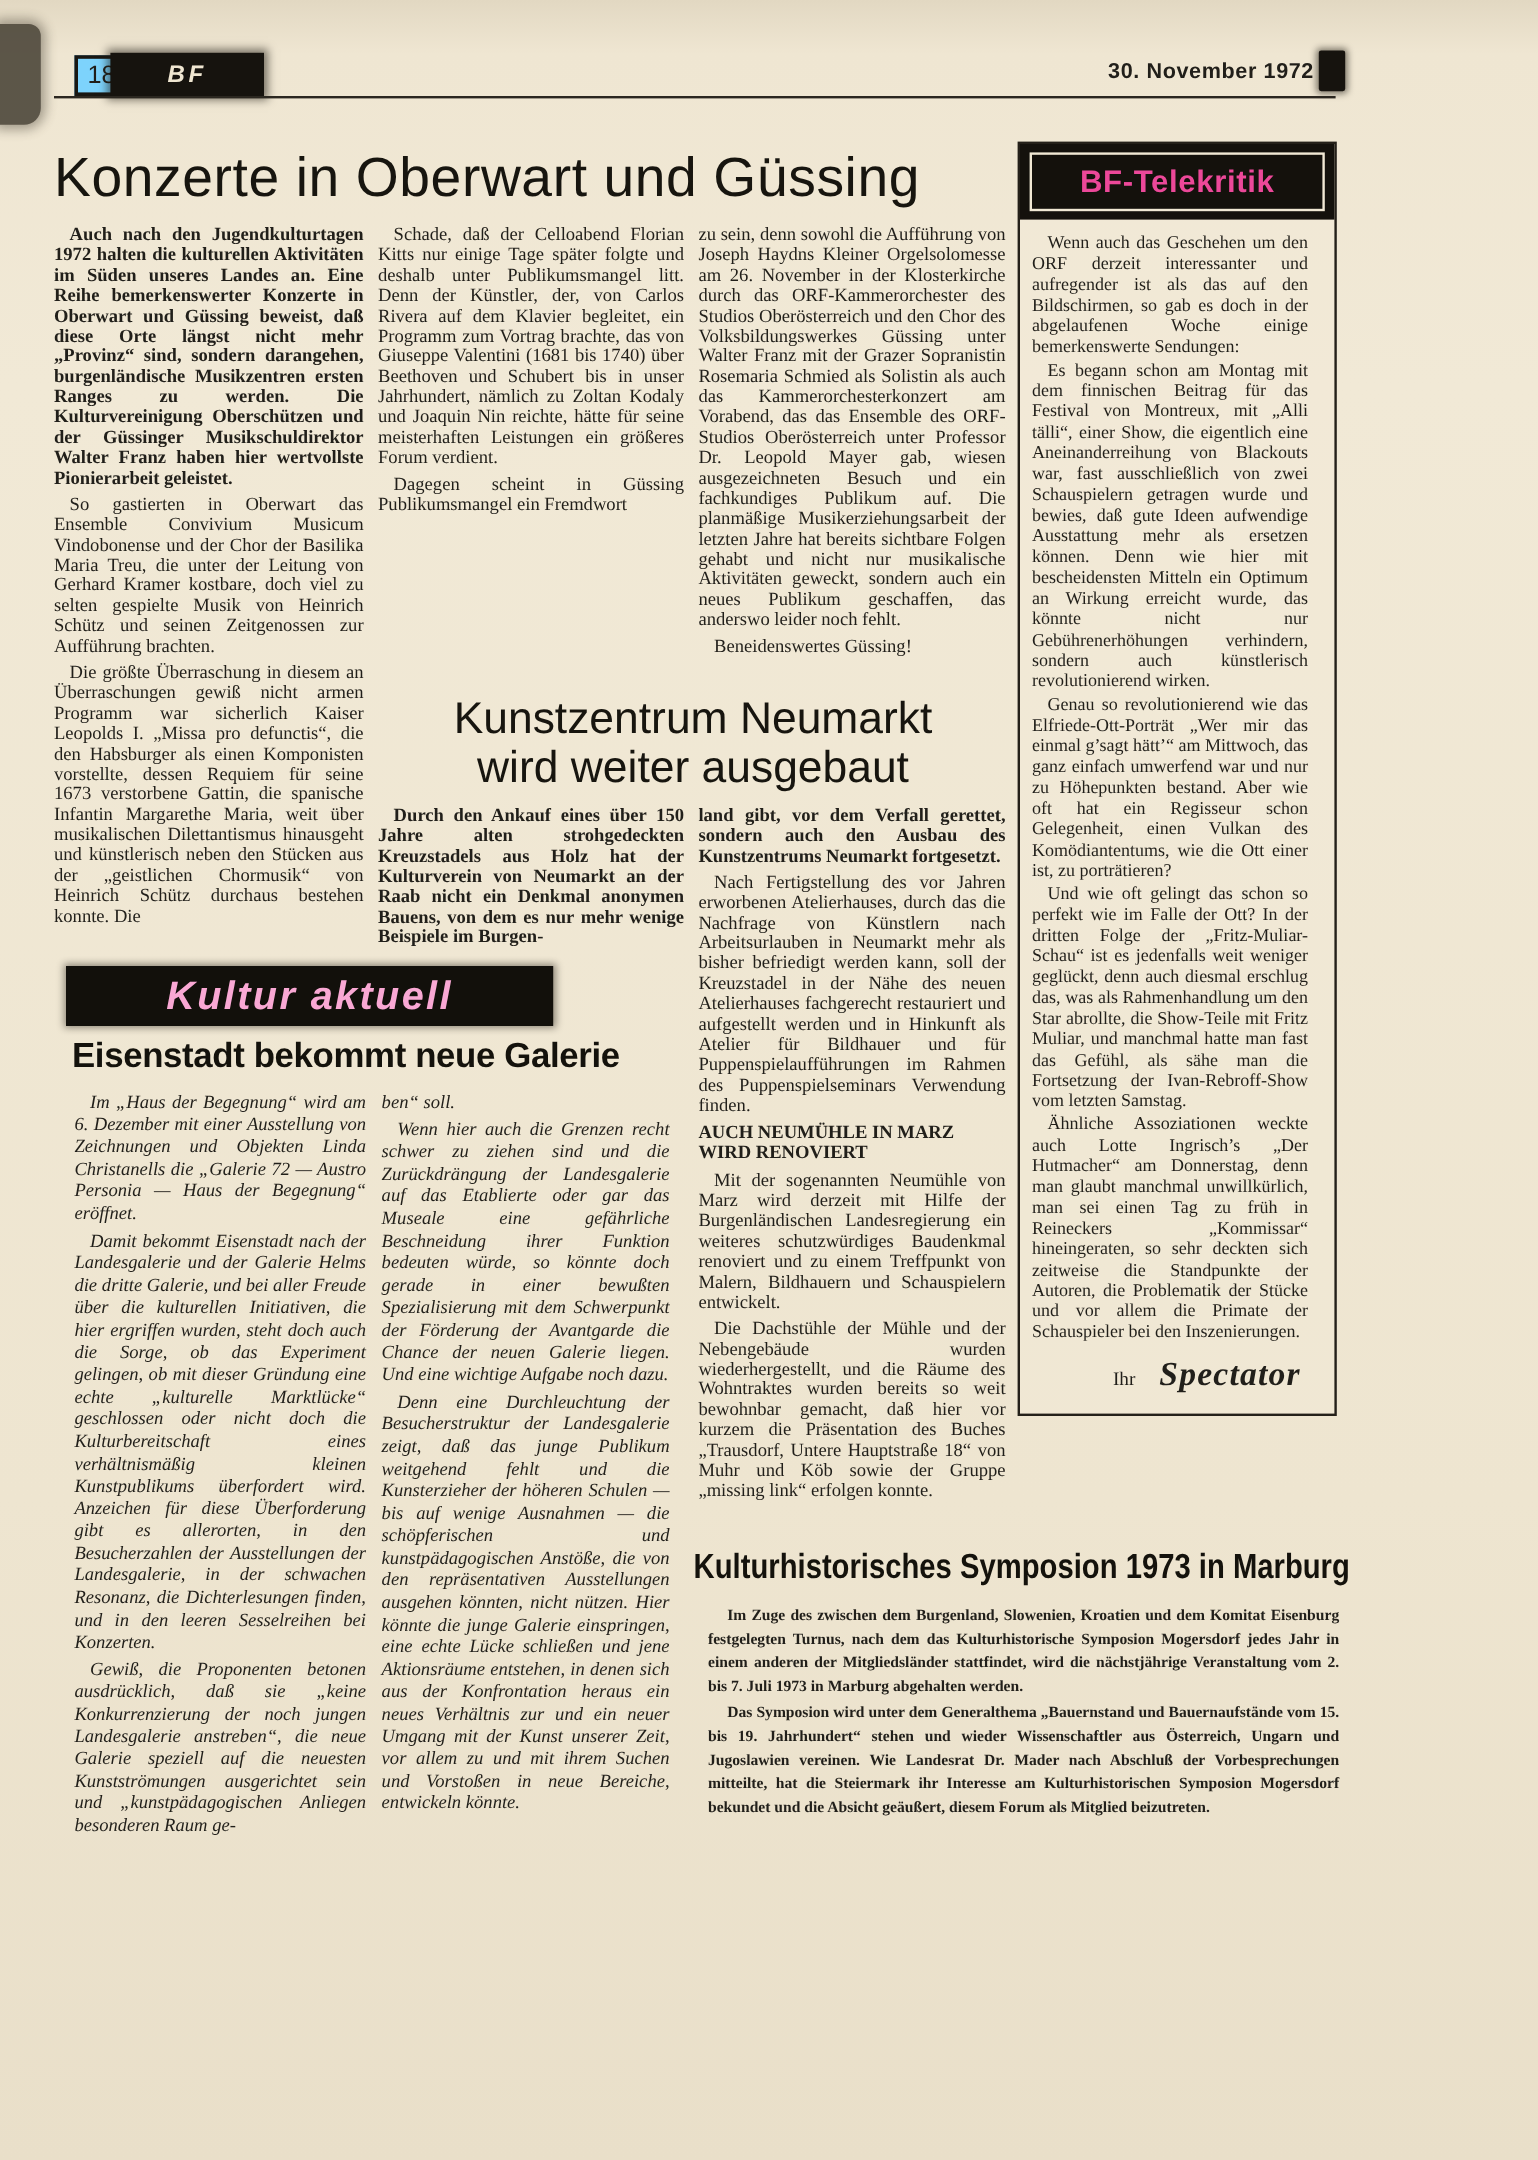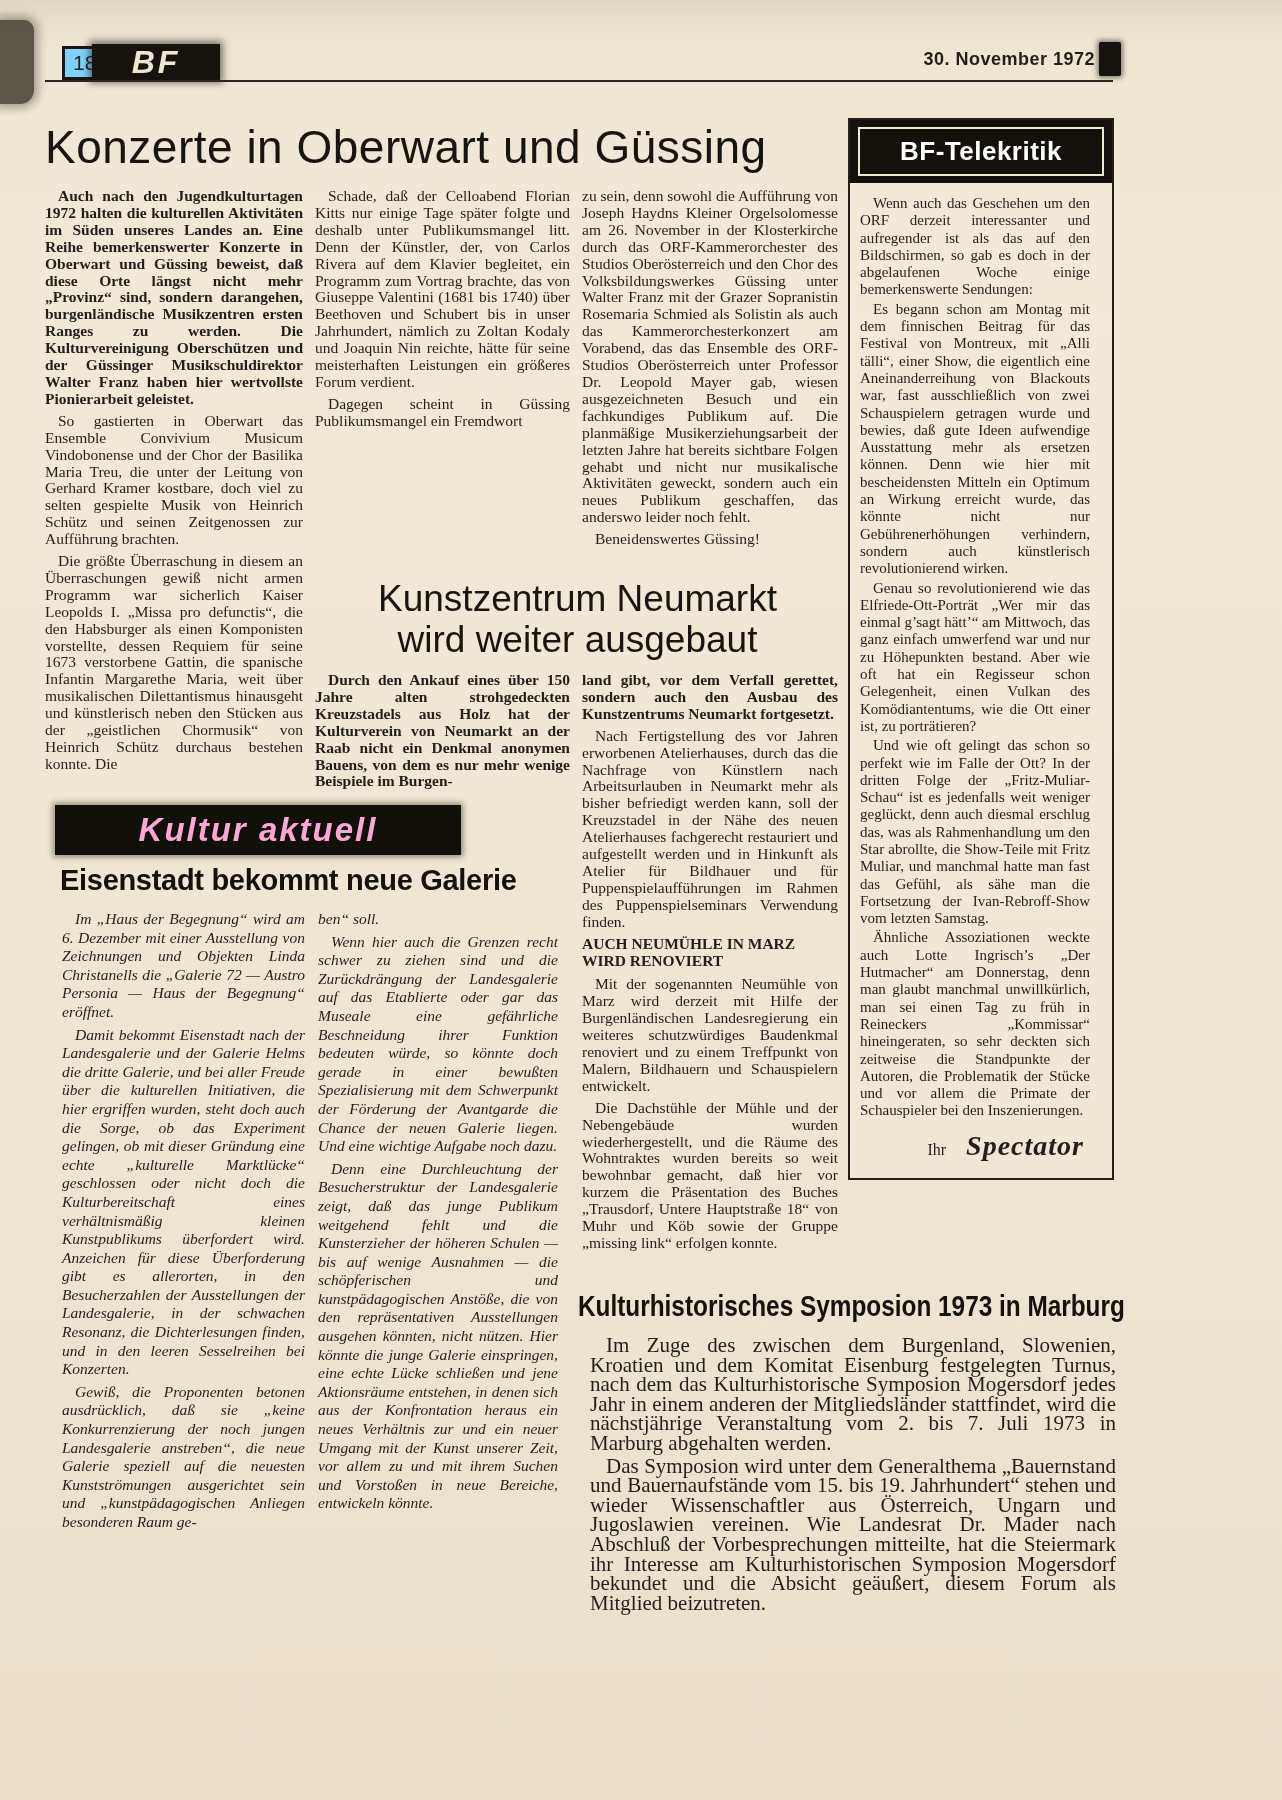--- a/index.html
+++ b/index.html
@@ -12,21 +12,21 @@
     color:#211f1a;
   }
   .abs { position:absolute; }
 
   
   #corner-smudge { left:0; top:20px; width:34px; height:84px; background:#433d31;
     border-radius:0 10px 14px 0; box-shadow:0 0 10px 4px rgba(60,54,42,.5); opacity:.85; }
   #pagenum { left:62px; top:46px; border:3px solid #191712; padding:0 8px; font-family:"Liberation Sans",sans-serif;
     font-weight:normal; font-size:21px; line-height:28px; background:#7dd3fc; }
   #bf-logo { left:92px; top:44px; width:128px; height:36px; background:#16130e; color:#efe6d1;
-    font-family:"Liberation Sans",sans-serif; font-weight:bold; font-style:italic; font-size:32px;
+    font-family:"Liberation Sans",sans-serif; font-weight:bold; font-style:italic; font-size:20px;
     display:flex; align-items:center; justify-content:center; letter-spacing:3px;
     box-shadow:0 0 7px 3px rgba(25,21,14,.55); }
   #issue-date { left:845px; top:49px; width:250px; text-align:right; font-family:"Liberation Sans",sans-serif;
     font-weight:bold; font-size:18px; letter-spacing:.5px; }
   #date-smudge { left:1099px; top:42px; width:22px; height:34px; background:#16130e; border-radius:2px;
     box-shadow:0 0 5px 2px rgba(25,21,14,.5); }
   #masthead-rule { left:45px; top:80px; width:1068px; height:2px; background:#2b2720; }
 
   
   #konzerte-headline { left:45px; top:120px; width:800px; font-family:"Liberation Sans",sans-serif;
@@ -43,42 +43,42 @@
   
   #kultur-banner { left:55px; top:805px; width:406px; height:50px; background:#12100b;
     display:flex; align-items:center; justify-content:center;
     box-shadow:0 0 6px 2px rgba(25,21,14,.45); }
   #kultur-banner span { color:#f9a8d4; font-family:"Liberation Sans",sans-serif; font-weight:bold;
     font-style:italic; font-size:33px; letter-spacing:2px; }
 
   #telekritik { left:848px; top:118px; width:266px; border:2px solid #242019; background:rgba(243,235,218,.35); }
   .tk-header { background:#14110c; padding:7px 8px; }
   .tk-title-frame { border:2px solid #f1e8d4; text-align:center; padding:7px 2px; }
-  .tk-title-frame span { color:#ffffff; font-family:"Liberation Sans",sans-serif; font-weight:bold;
+  .tk-title-frame span { color:#ec4899; font-family:"Liberation Sans",sans-serif; font-weight:bold;
     font-size:26px; letter-spacing:.5px; }
   .tk-body { padding:12px 22px 16px 10px; }
   .tk-body p { font-size:15px; line-height:17.3px; text-align:justify; text-indent:13px; }
   .tk-body p + p { margin-top:2px; }
   .tk-sign { margin-top:10px; text-align:right; padding-right:6px; }
   .tk-ihr { font-size:16px; margin-right:16px; }
   .tk-sig { font-family:"Liberation Serif",serif; font-style:italic; font-weight:bold; font-size:28px;
     letter-spacing:1px; }
 
   
   .news-col { position:absolute; }
   .body-text p { font-size:15.5px; line-height:16.9px; text-align:justify; text-indent:13px; }
   .body-text p + p { margin-top:5px; }
   .body-text p.cont { text-indent:0; }
   .body-text p.lead, .bold-text p { font-weight:bold; }
   .italic-text p { font-style:italic; font-size:15.5px; line-height:18.6px; text-align:justify; text-indent:13px; }
   .italic-text p + p { margin-top:4px; }
   .italic-text p.cont { text-indent:0; }
   .subhead { font-weight:bold; text-align:center; font-size:15px; line-height:18px; margin:9px 0 7px 0;
     white-space:pre-line; text-indent:0 !important; }
-  .sym-text p { font-weight:normal; font-size:21px; line-height:19.6px; text-align:justify; text-indent:16px; }
+  .sym-text p { font-weight:bold; font-size:13px; line-height:19.6px; text-align:justify; text-indent:16px; }
   .sym-text p + p { margin-top:3px; }
 
   #konzerte-col1 { left:45px;  top:188px; width:258px; }
   #konzerte-col2 { left:315px; top:188px; width:255px; }
   #konzerte-col3 { left:582px; top:188px; width:256px; }
   #neumarkt-col1 { left:315px; top:672px; width:255px; }
   #neumarkt-col2 { left:582px; top:672px; width:256px; }
   #galerie-col1  { left:62px;  top:910px; width:243px; }
   #galerie-col2  { left:318px; top:910px; width:240px; }
   #symposion-text { left:590px; top:1336px; width:526px; }

